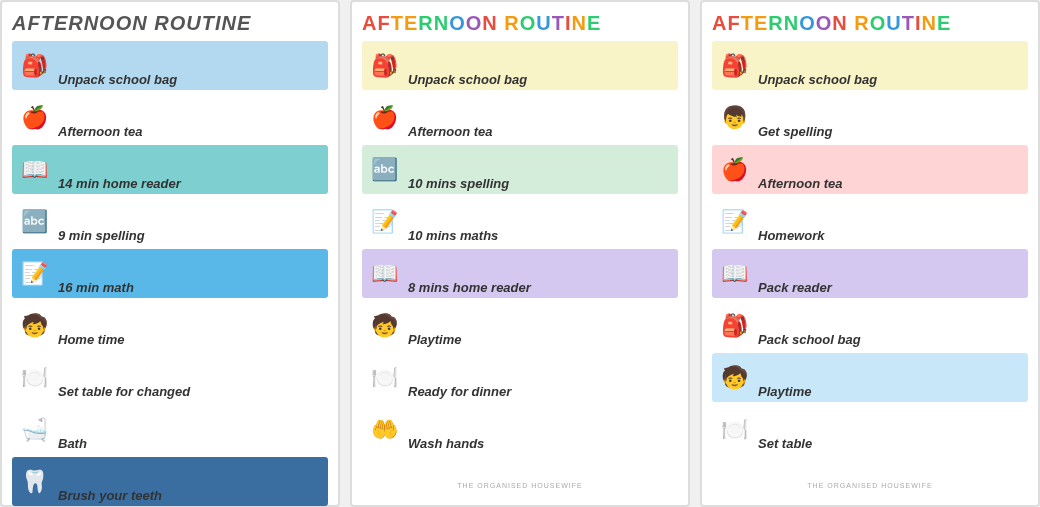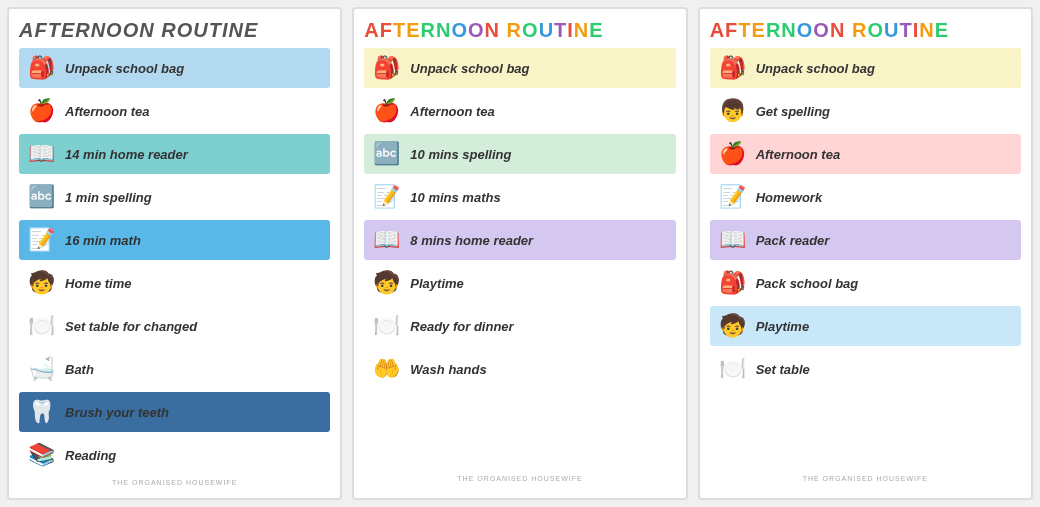--- a/index.html
+++ b/index.html
@@ -9,21 +9,21 @@
       justify-content: center;
       align-items: center;
       width: 1040px;
       height: 507px;
       font-family: Arial, sans-serif;
       overflow: hidden;
     }
     .container {
       display: flex;
       gap: 10px;
-      padding: 7px;
+      padding: 0;
       width: 1040px;
       height: 507px;
       align-items: stretch;
     }
     .card {
       background: white;
       border: 2px solid #ddd;
       border-radius: 4px;
       flex: 1;
       padding: 10px 10px 16px 10px;
@@ -80,20 +80,21 @@
       display: flex;
       align-items: center;
       justify-content: center;
       font-size: 22px;
     }
     .routine-item .label {
       font-size: 13px;
       font-weight: bold;
       font-style: italic;
       color: #333;
+      margin-top: 28px;
     }
 
     
     .bg-blue-light { background: #b3d9f0; }
     .bg-none { background: transparent; }
     .bg-teal { background: #7ecfcf; }
     .bg-sky { background: #5ab8e8; }
     .bg-navy { background: #3a6ea0; }
 
     
@@ -129,21 +130,21 @@
         <div class="routine-item bg-none">
           <div class="icon">🍎</div>
           <div class="label">Afternoon tea</div>
         </div>
         <div class="routine-item bg-teal">
           <div class="icon">📖</div>
           <div class="label">14 min home reader</div>
         </div>
         <div class="routine-item bg-none">
           <div class="icon">🔤</div>
-          <div class="label">1 min spelling</div>
+          <div class="label">9 min spelling</div>
         </div>
         <div class="routine-item bg-sky">
           <div class="icon">📝</div>
           <div class="label">16 min math</div>
         </div>
         <div class="routine-item bg-none">
           <div class="icon">🧒</div>
           <div class="label">Home time</div>
         </div>
         <div class="routine-item bg-none">

